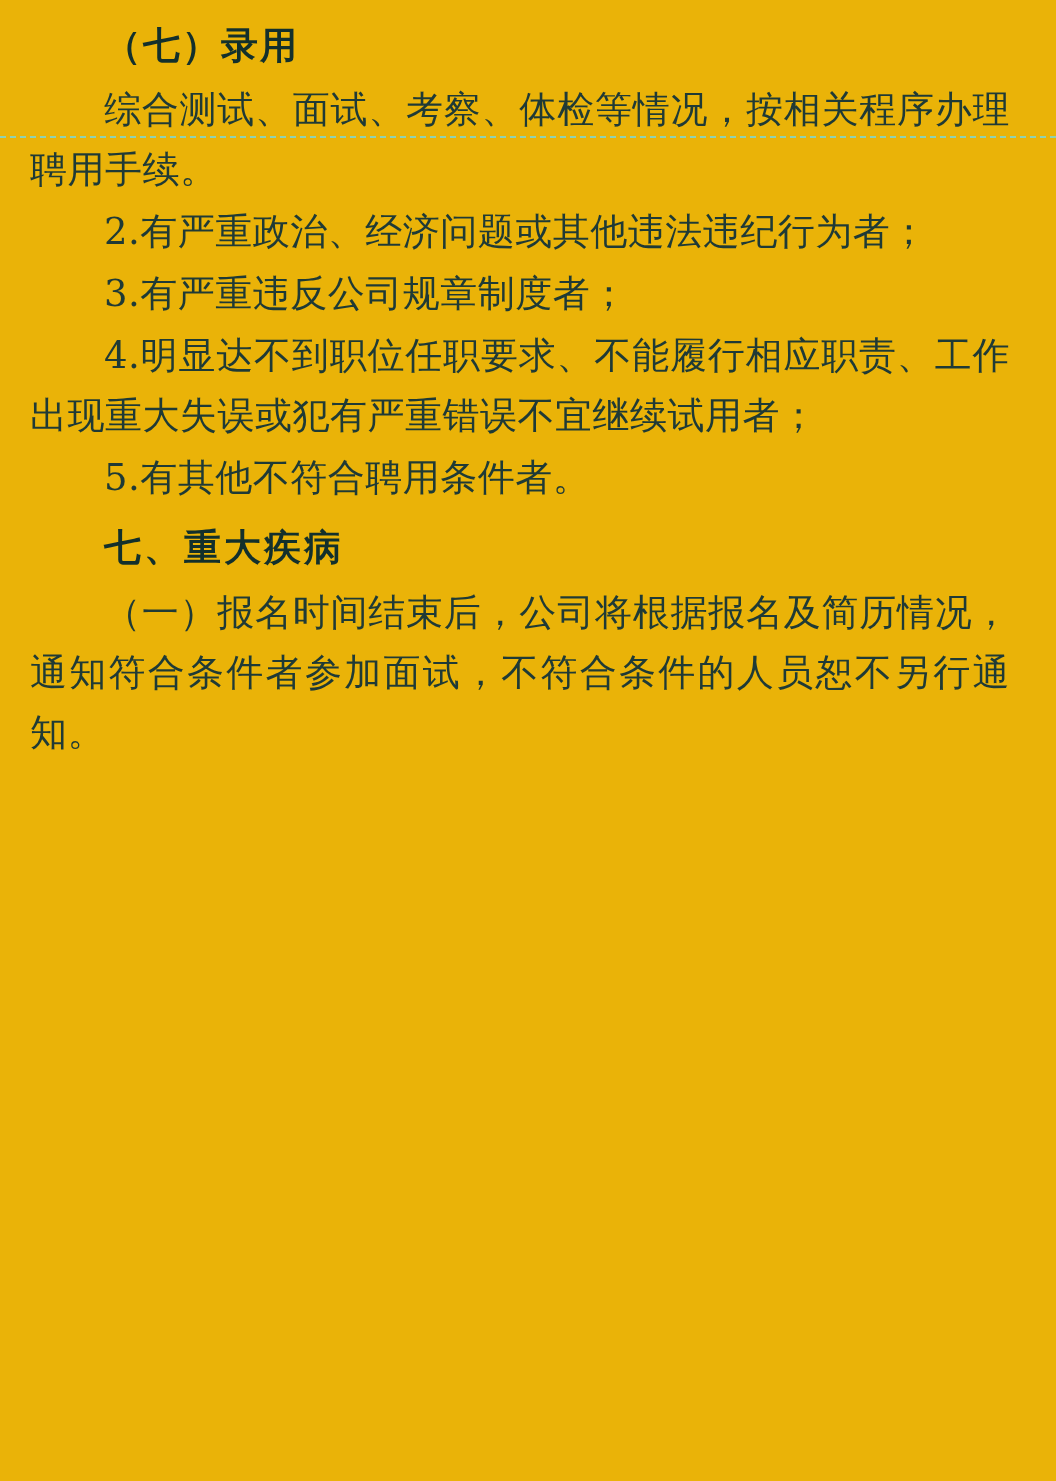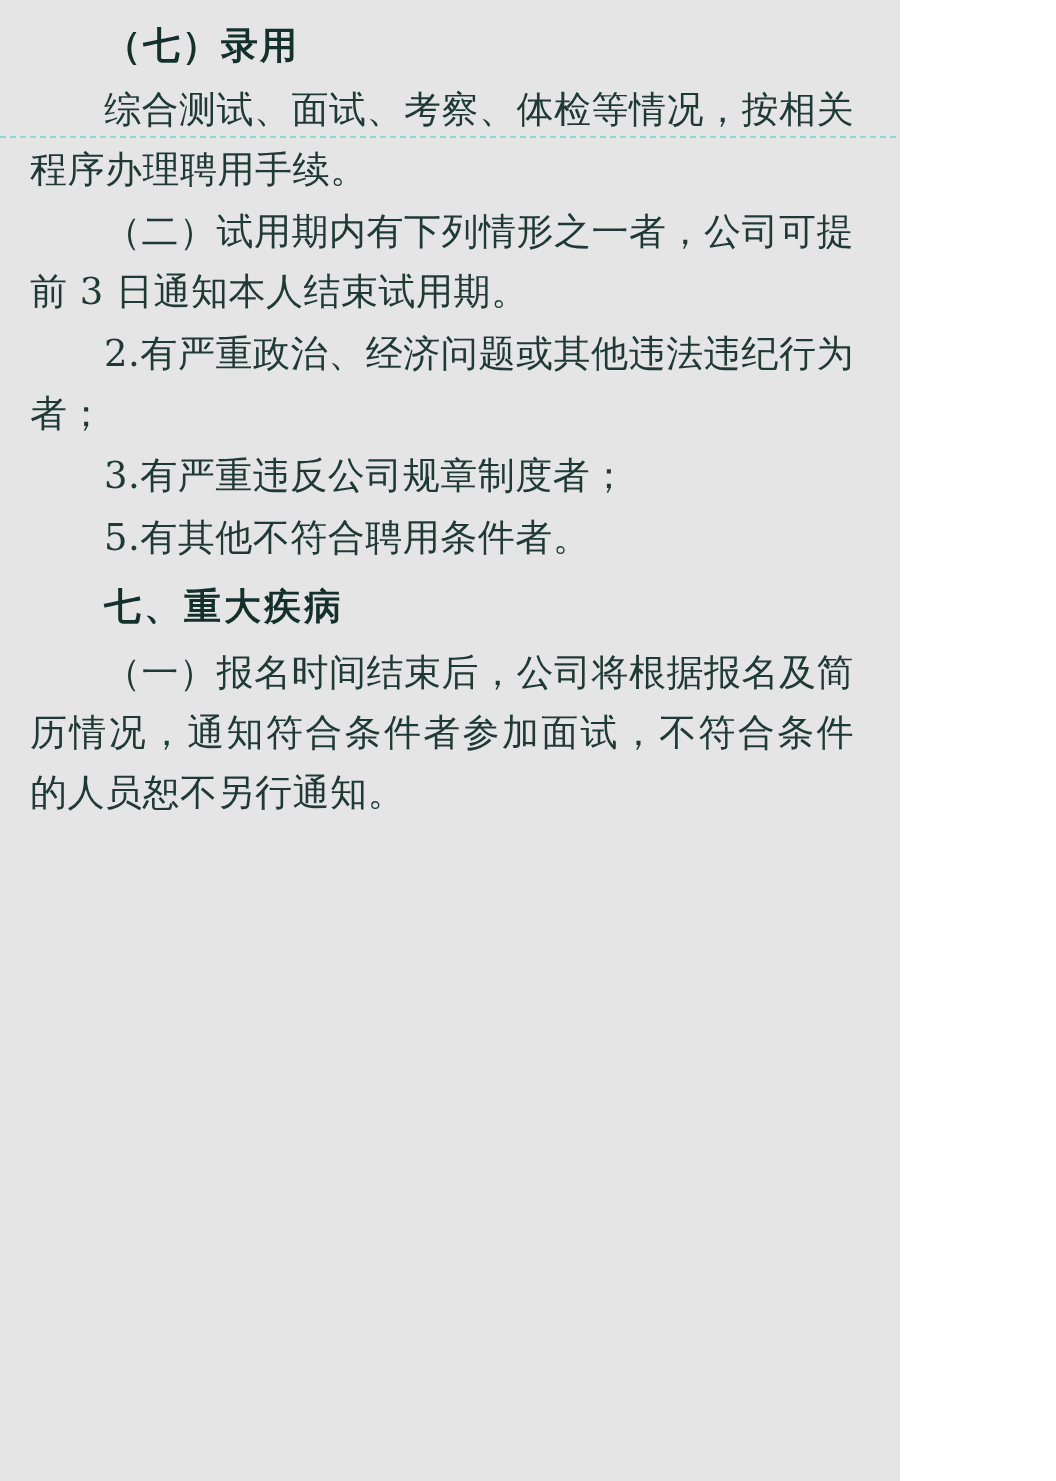--- a/index.html
+++ b/index.html
@@ -5,23 +5,23 @@
   html, body {
     margin: 0;
     padding: 0;
     background: #ffffff;
   }
   body {
     font-family: "DejaVu Serif", "Liberation Serif", serif;
   }
   #page {
     position: relative;
-    width: 900px;
+    width: 1056px;
     height: 1481px;
-    background: #e5e5e5;
+    background: #eab308;
     overflow: hidden;
     box-sizing: border-box;
     padding: 10px 30px 0 30px;
   }
   .doc-body {
     color: #1f3a36;
     font-size: 37px;
     line-height: 1.62;
     letter-spacing: 0.5px;
     font-family: "DejaVu Serif", "Liberation Serif", serif;
@@ -62,20 +62,20 @@
 </style>
 </head>
 <body>
 
 <div id="page">
   <div class="dashed-rule"></div>
 
   <div class="doc-body">
     <div class="heading">（七）录用</div>
     <div class="para">综合测试、面试、考察、体检等情况，按相关程序办理聘用手续。</div>
-    <div class="para">（二）试用期内有下列情形之一者，公司可提前 3 日通知本人结束试用期。</div>
     <div class="para numbered">2.有严重政治、经济问题或其他违法违纪行为者；</div>
     <div class="para numbered">3.有严重违反公司规章制度者；</div>
+    <div class="para numbered">4.明显达不到职位任职要求、不能履行相应职责、工作出现重大失误或犯有严重错误不宜继续试用者；</div>
     <div class="para numbered">5.有其他不符合聘用条件者。</div>
     <div class="section-title">七、重大疾病</div>
     <div class="para">（一）报名时间结束后，公司将根据报名及简历情况，通知符合条件者参加面试，不符合条件的人员恕不另行通知。</div>
   </div>
 </div>
 
 </body></html>

